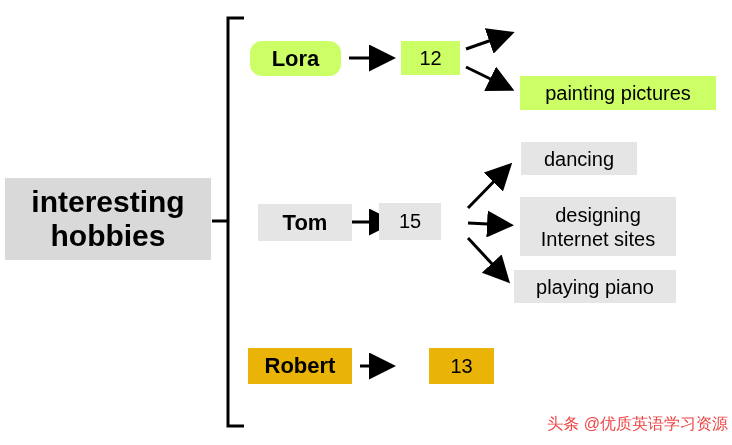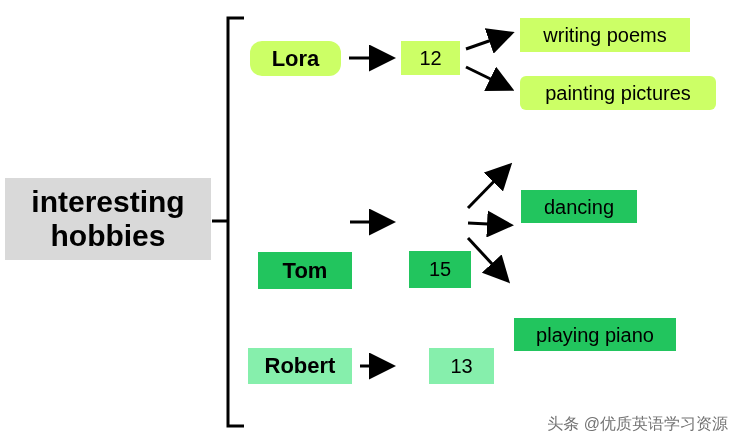--- a/index.html
+++ b/index.html
@@ -11,38 +11,38 @@
     overflow:hidden;
   }
   .box{
     position:absolute;
     display:flex;align-items:center;justify-content:center;
     text-align:center;
     color:#000;
     box-sizing:border-box;
   }
   .green{background:#ccff66;}
-  .orange{background:#22c55e;margin-top:48px;}
-  .blue{background:#86efac;}
+  .orange{background:#e5e5e5;}
+  .blue{background:#eab308;}
   .name{font-weight:bold;font-size:22px;}
   .age{font-size:20px;}
   .hobby{font-size:20px;line-height:1.2;}
   #root-box{
     position:absolute;
     left:5px;top:178px;width:206px;height:82px;
     background:#d9d9d9;
     display:flex;align-items:center;justify-content:center;
     text-align:center;
     font-weight:bold;font-size:30px;line-height:1.15;color:#000;
   }
   #arrows{position:absolute;left:0;top:0;width:732px;height:445px;}
   #watermark{
     position:absolute;
     left:503px;top:414px;width:225px;
-    color:#737373;font-size:16px;text-align:right;
+    color:#ef4444;font-size:16px;text-align:right;
     white-space:nowrap;
   }
 </style>
 </head>
 <body>
 
 <div id="canvas">
 
   <div id="root-box">
     <span>interesting hobbies</span>
@@ -69,35 +69,35 @@
 
     <line x1="360" y1="366" x2="390" y2="366" stroke="#000" stroke-width="3" marker-end="url(#ah)"></line>
   </svg>
 
   <div class="box green name" style="left:250px;top:41px;width:91px;height:35px;border-radius:12px;">
     <span>Lora</span>
   </div>
   <div class="box green age" style="left:401px;top:41px;width:59px;height:34px;">
     <span>12</span>
   </div>
-  <div class="box green hobby" style="left:520px;top:18px;width:170px;height:34px;">
-    <span>writing poems</span>
-  </div>
-  <div class="box green hobby" style="left:520px;top:76px;width:196px;height:34px;border-radius:6px;">
+  <div class="box green hobby" style="left:520px;top:76px;width:196px;height:34px;">
     <span>painting pictures</span>
   </div>
 
   <div class="box orange name" style="left:258px;top:204px;width:94px;height:37px;">
     <span>Tom</span>
   </div>
-  <div class="box orange age" style="left:409px;top:203px;width:62px;height:37px;">
+  <div class="box orange age" style="left:379px;top:203px;width:62px;height:37px;">
     <span>15</span>
   </div>
   <div class="box orange hobby" style="left:521px;top:142px;width:116px;height:33px;">
     <span>dancing</span>
+  </div>
+  <div class="box orange hobby" style="left:520px;top:197px;width:156px;height:59px;padding:4px;">
+    <span>designing Internet sites</span>
   </div>
   <div class="box orange hobby" style="left:514px;top:270px;width:162px;height:33px;align-items:center;">
     <span>playing piano</span>
   </div>
 
   <div class="box blue name" style="left:248px;top:348px;width:104px;height:36px;">
     <span>Robert</span>
   </div>
   <div class="box blue age" style="left:401px;top:348px;width:65px;height:36px;margin-left:28px;">
     <span>13</span>

